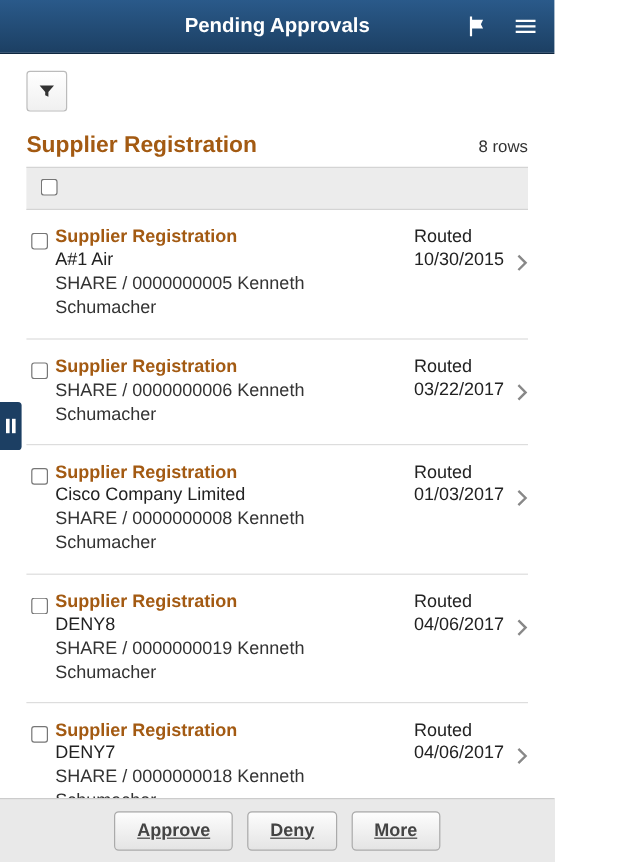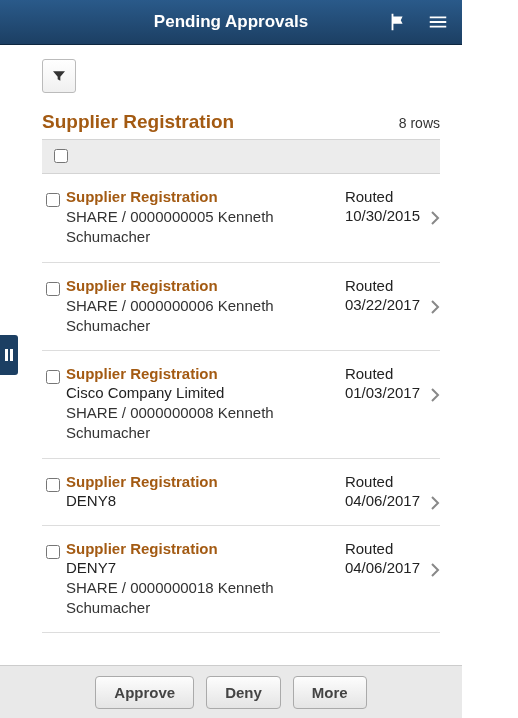--- a/index.html
+++ b/index.html
@@ -51,21 +51,20 @@
   }
   .flag-svg, .menu-svg { fill: #fff; }
 
   
   .body {
     flex: 1;
     overflow-y: scroll;
     overflow-x: hidden;
     position: relative;
     padding-bottom: 27px;
-    margin-left: 20px;
   }
 
   
   .filter-wrap {
     padding: 14px 0 0 22px;
   }
   .filter-btn {
     width: 32px;
     height: 32px;
     border: 1px solid #bbb;
@@ -191,20 +190,21 @@
   }
   .footer button {
     padding: 7px 18px;
     font-size: 15px;
     font-weight: bold;
     color: #444;
     border: 1px solid #aaa;
     border-radius: 4px;
     background: linear-gradient(#fdfdfd,#e4e4e4);
     cursor: pointer;
+    text-decoration: underline;
   }
 
   
   .body::-webkit-scrollbar { width: 16px; }
   .body::-webkit-scrollbar-track { background:#f3f3f3; }
   .body::-webkit-scrollbar-thumb { background:#c8c8c8; border:3px solid #f3f3f3; border-radius:2px; }
   .body::-webkit-scrollbar-button {
     height:16px;
     background:#f3f3f3;
   }
@@ -247,20 +247,21 @@
     <div class="select-all-bar">
       <input type="checkbox" style="">
     </div>
 
     <div class="list" id="list">
 
     <div class="row">
           <div class="row-checkbox-col"><input type="checkbox" style=""></div>
           <div class="row-main">
             <div class="row-type">Supplier Registration</div>
+            <div class="row-name">A#1 Air</div>
             <div class="row-submitter">SHARE / 0000000005  Kenneth Schumacher</div>
           </div>
           <div class="row-right">
             <div class="row-status">Routed</div>
             <div class="row-date">10/30/2015</div>
           </div>
           <div class="row-chevron"><svg width="10" height="16" viewBox="0 0 10 16">
               <path d="M2 2l6 6-6 6"></path>
             </svg></div>
         </div>
@@ -291,20 +292,21 @@
           </div>
           <div class="row-chevron"><svg width="10" height="16" viewBox="0 0 10 16">
               <path d="M2 2l6 6-6 6"></path>
             </svg></div>
         </div>
         <div class="row">
           <div class="row-checkbox-col"><input type="checkbox" style=""></div>
           <div class="row-main">
             <div class="row-type">Supplier Registration</div>
             <div class="row-name">DENY8</div>
+            <div class="row-submitter">SHARE / 0000000019  Kenneth Schumacher</div>
           </div>
           <div class="row-right">
             <div class="row-status">Routed</div>
             <div class="row-date">04/06/2017</div>
           </div>
           <div class="row-chevron"><svg width="10" height="16" viewBox="0 0 10 16">
               <path d="M2 2l6 6-6 6"></path>
             </svg></div>
         </div>
         <div class="row">

